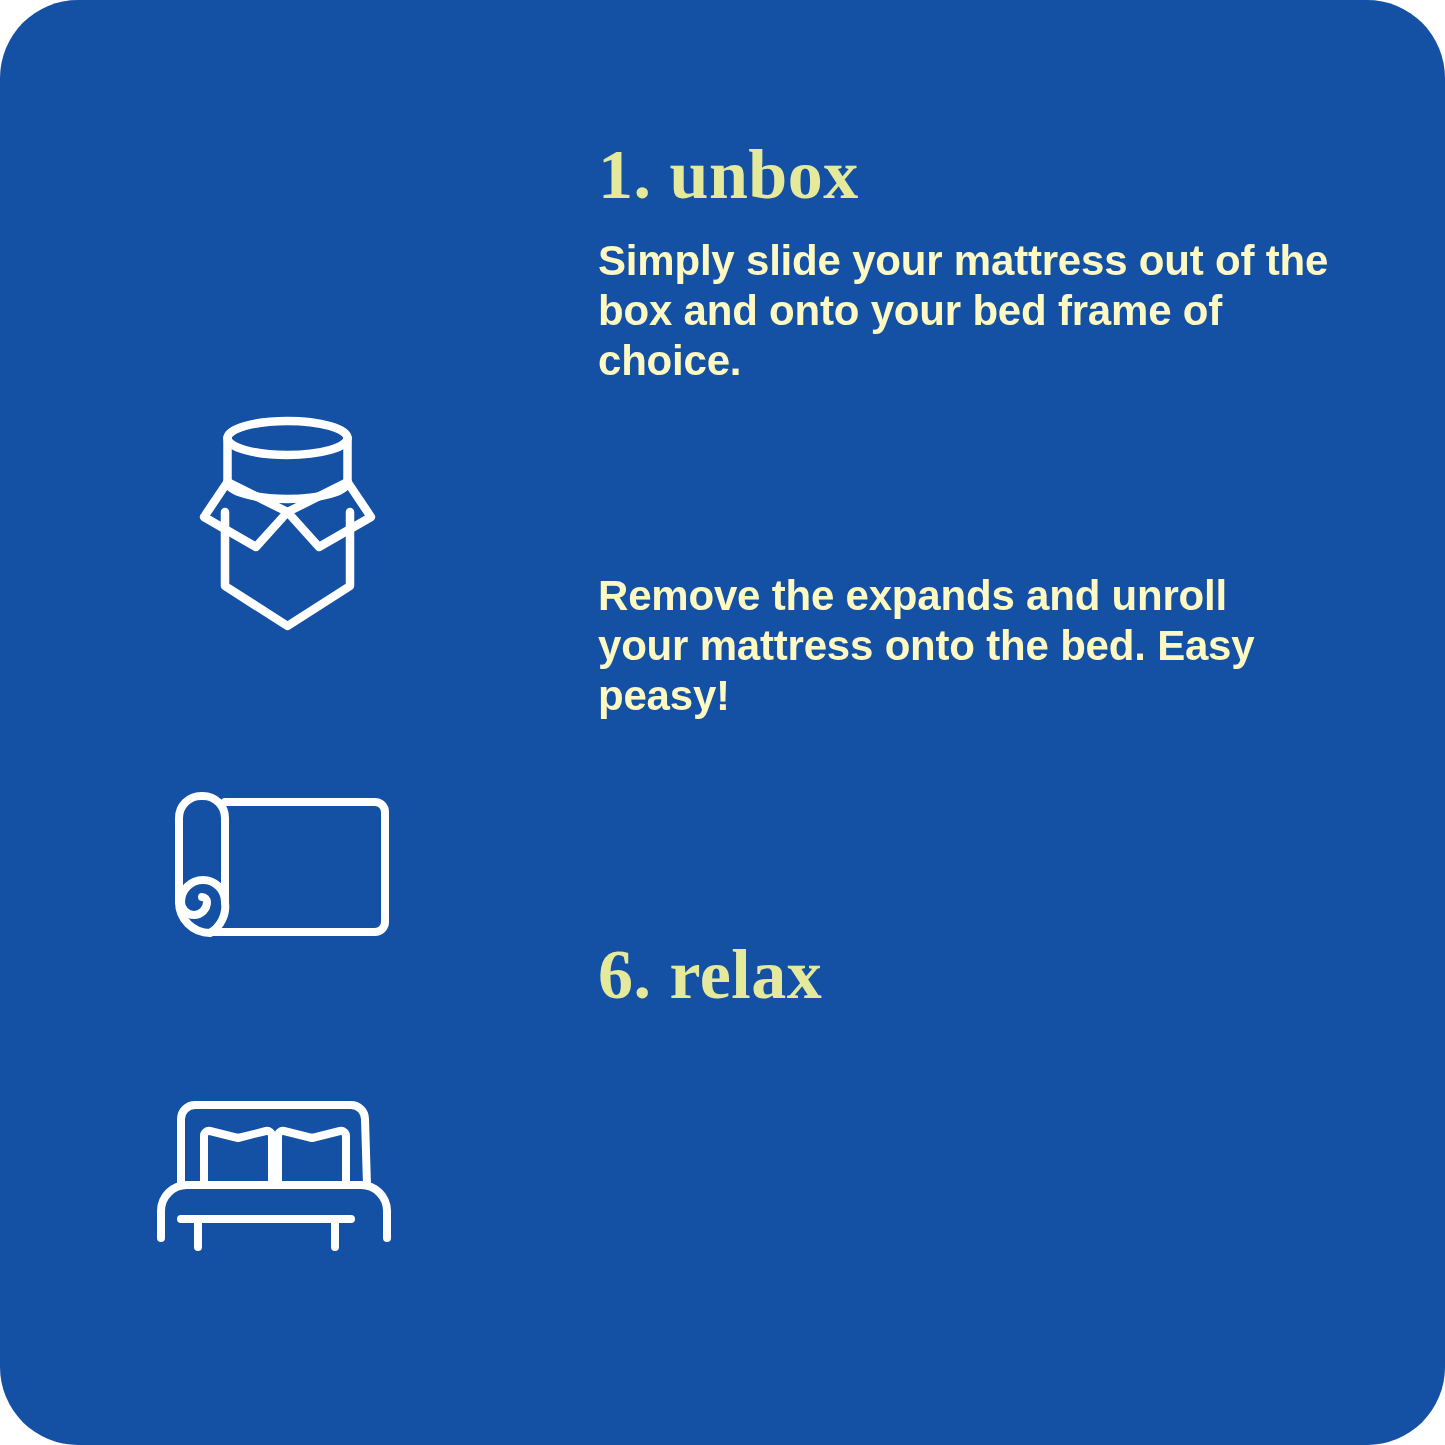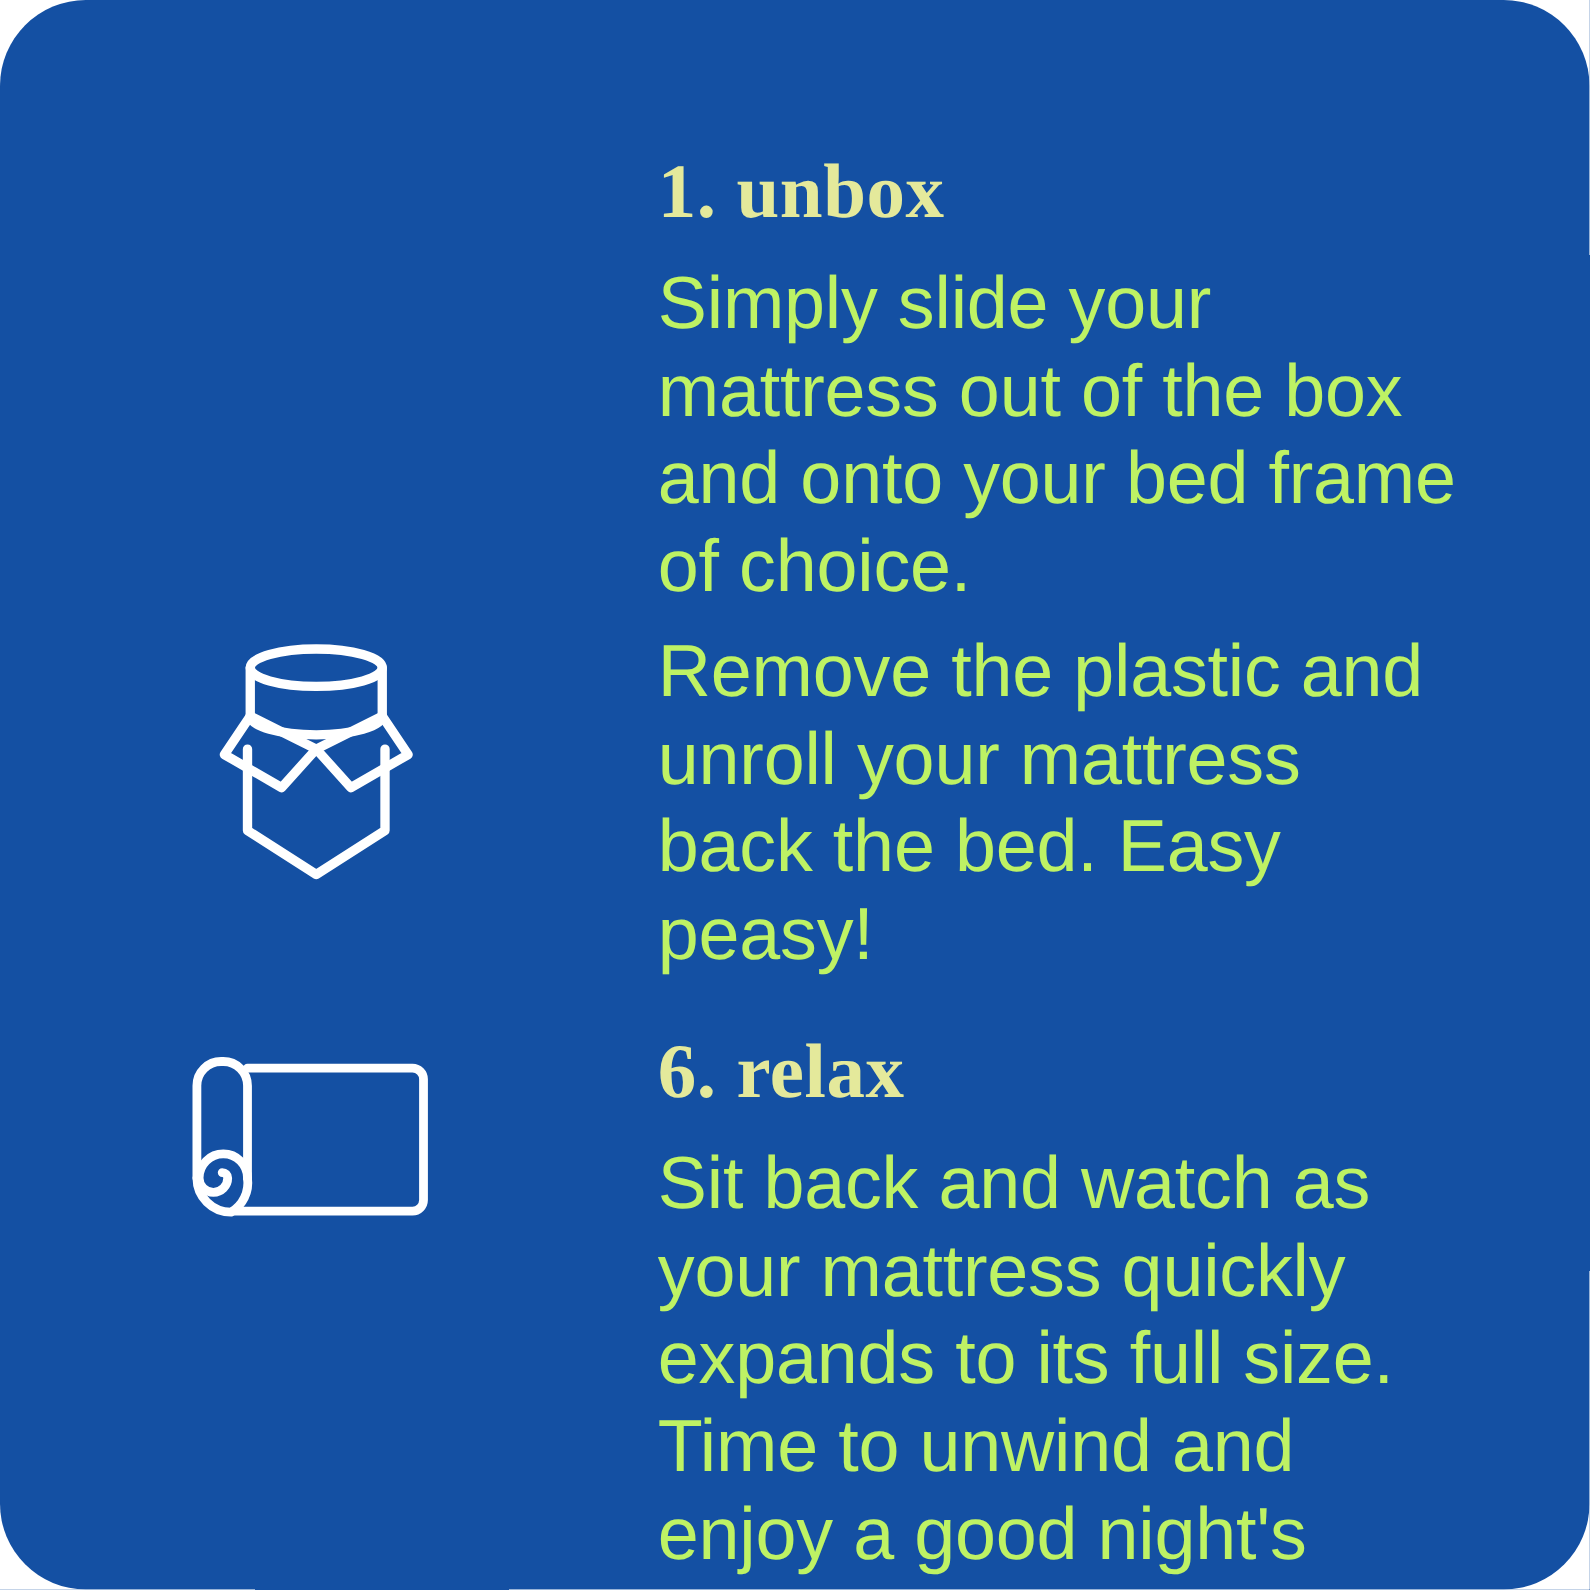--- a/index.html
+++ b/index.html
@@ -79,24 +79,24 @@
     font-weight: 700;
     font-size: 70px;
     line-height: 1.0;
     letter-spacing: 0.5px;
     white-space: nowrap;
   }
 
   .step-body {
     margin: 0;
     padding-top: 26px;
-    color: #bef264;
+    color: #fef9c3;
     font-family: "Liberation Sans", sans-serif;
-    font-weight: 400;
-    font-size: 67px;
+    font-weight: 700;
+    font-size: 42px;
     line-height: 1.19;
     letter-spacing: -0.2px;
     max-width: 790px;
   }
 
   .step-3 .step-body { max-width: 740px; }
   .step-2 .step-body { max-width: 720px; }
 </style>
 </head>
 <body>
@@ -135,21 +135,21 @@
             <path d="M55 11 L205 11 A10 10 0 0 1 215 21 L215 131 A10 10 0 0 1 205 141 L42 141"></path>
 
             <path d="M9 111 L9 27 A22 22 0 0 1 31 5 L33 5 A22 22 0 0 1 55 27 L55 111"></path>
 
             <path d="M9 111 A31 31 0 0 0 40 142 A31 31 0 0 0 55 111" stroke-linecap="round"></path>
             <path d="M55 111 A22 22 0 0 0 33 89 A22 22 0 0 0 11 111 A13 13 0 0 0 24 124 A13 13 0 0 0 37 111 A5 5 0 0 0 32 106" stroke-linecap="round"></path>
           </svg>
         </div>
       </div>
       <div class="text-col">
-        <p class="step-body">Remove the plastic and unroll your mattress back the bed. Easy peasy!</p>
+        <p class="step-body">Remove the expands and unroll your mattress onto the bed. Easy peasy!</p>
       </div>
     </div>
 
     <div class="step step-3">
       <div class="icon-col">
         <div class="icon-box i3">
           <svg width="270" height="165" viewBox="0 0 270 165" fill="none" stroke="#FFFFFF" stroke-width="8" stroke-linejoin="round" stroke-linecap="round">
 
             <path d="M26 90 L26 24 A14 14 0 0 1 40 10 L196 10 A14 14 0 0 1 210 24 L212 90"></path>
 
@@ -161,18 +161,17 @@
 
             <path d="M26 124 L196 124"></path>
 
             <path d="M43 124 L43 152"></path>
             <path d="M180 124 L180 152"></path>
           </svg>
         </div>
       </div>
       <div class="text-col">
         <h2 class="step-title">6. relax</h2>
-        <p class="step-body">Sit back and watch as your mattress quickly expands to its full size. Time to unwind and enjoy a good night's sleep.</p>
       </div>
     </div>
 
   </div>
 </div>
 
 </body></html>

